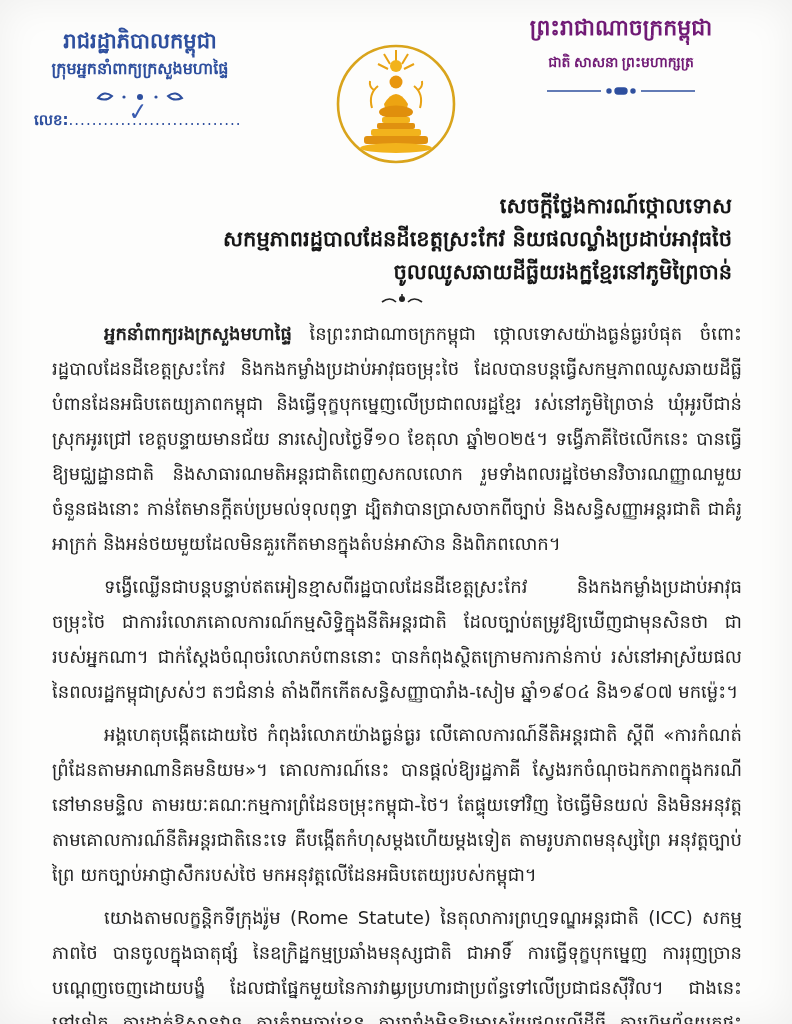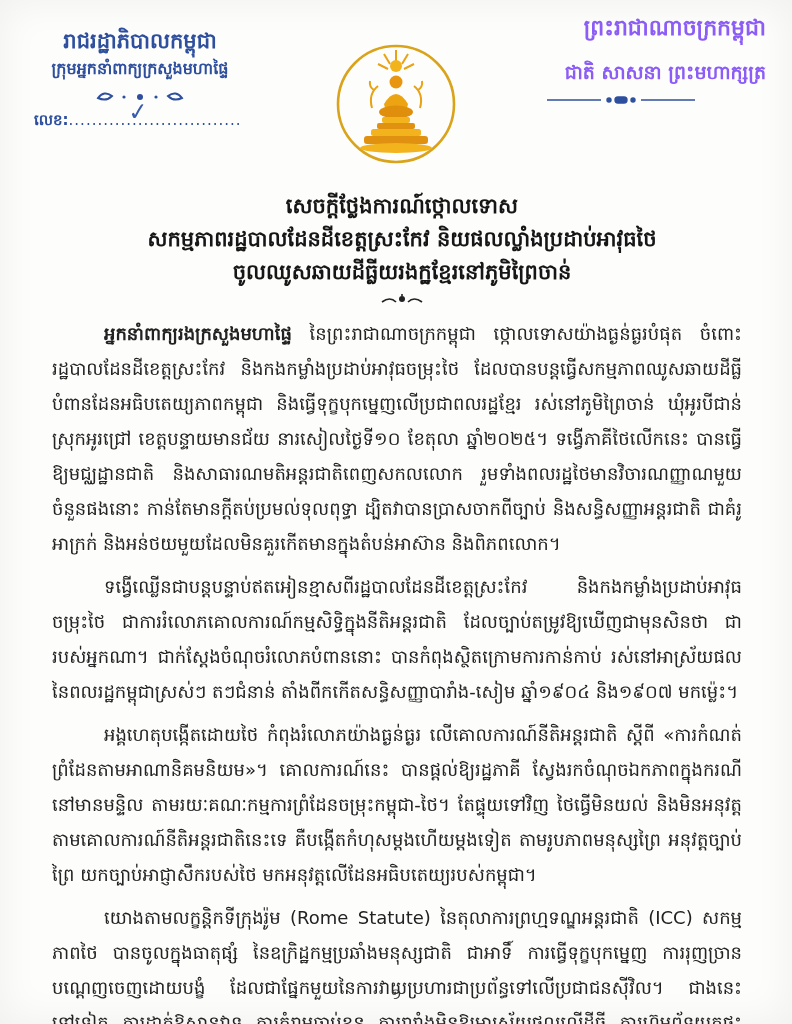--- a/index.html
+++ b/index.html
@@ -32,36 +32,36 @@
   }
   .number-line .dots { color: #2e4f9e; font-weight: 400; letter-spacing: 1px; }
   .number-line .check {
     position: absolute; left: 108px; top: -12px;
     color: #3a5cb0; font-size: 24px; font-weight: 400;
     transform: rotate(-6deg);
   }
 
   .letterhead-right {
     position: absolute; right: 26px; top: 12px; width: 290px;
-    text-align: right; color: #8b5cf6;
+    text-align: center; color: #701a75;
   }
   .letterhead-right .kingdom { font-size: 22px; font-weight: 700; line-height: 32px; }
-  .letterhead-right .motto { font-size: 19px; font-weight: 700; line-height: 30px; margin-top: 13px; }
+  .letterhead-right .motto { font-size: 14px; font-weight: 700; line-height: 30px; margin-top: 4px; font-family: Liberation Serif, serif; }
   .rh-divider { margin: 8px auto 0 auto; display: block; }
 
   
   .seal {
     position: absolute; left: 50%; top: 42px; transform: translateX(-50%);
     width: 124px; height: 124px;
   }
 
   
   .title-block {
     position: absolute; left: 72px; right: 60px; top: 190px;
-    text-align: center; color: #161616;
+    text-align: right; color: #161616;
   }
   .title-block .t-line { font-weight: 700; font-size: 21px; line-height: 33px; }
   .title-ornament { margin: 4px auto 0 auto; display: block; }
 
   
   .body-text {
     position: absolute; left: 52px; right: 50px; top: 308px;
     color: #222; font-size: 18px; line-height: 35px;
     text-align: justify;
   }

